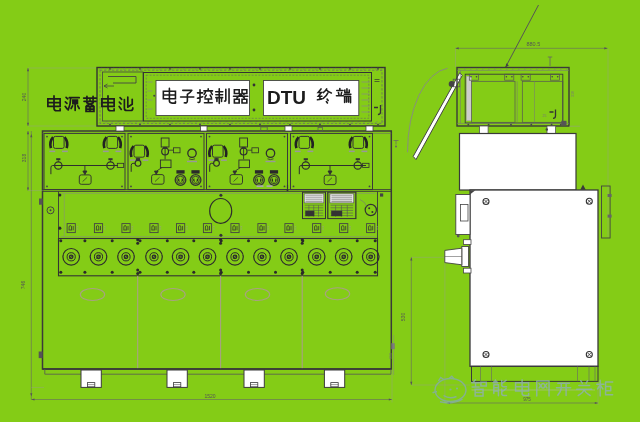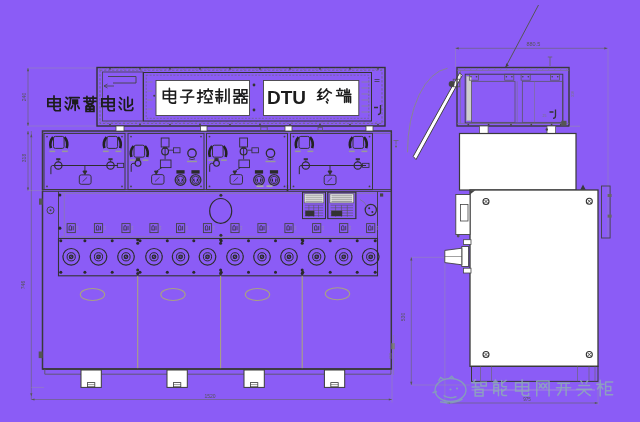--- a/index.html
+++ b/index.html
@@ -1,16 +1,16 @@
 <!DOCTYPE html>
 <html><head>
 <meta charset="utf-8">
 <style>
 html,body{margin:0;padding:0;background:#ffffff;}
-#page{position:relative;width:640px;height:422px;background:#8b5cf6;overflow:hidden;
+#page{position:relative;width:640px;height:422px;background:#84cc16;overflow:hidden;
 font-family:"Liberation Sans", sans-serif;}
 svg{position:absolute;top:0;left:0;filter:blur(0.4px);}
 </style>
 </head>
 <body>
 <div id="page">
 <svg width="640" height="422" viewBox="0 0 640 422">
 <defs>
 
 <g id="g_dian" fill="none">

